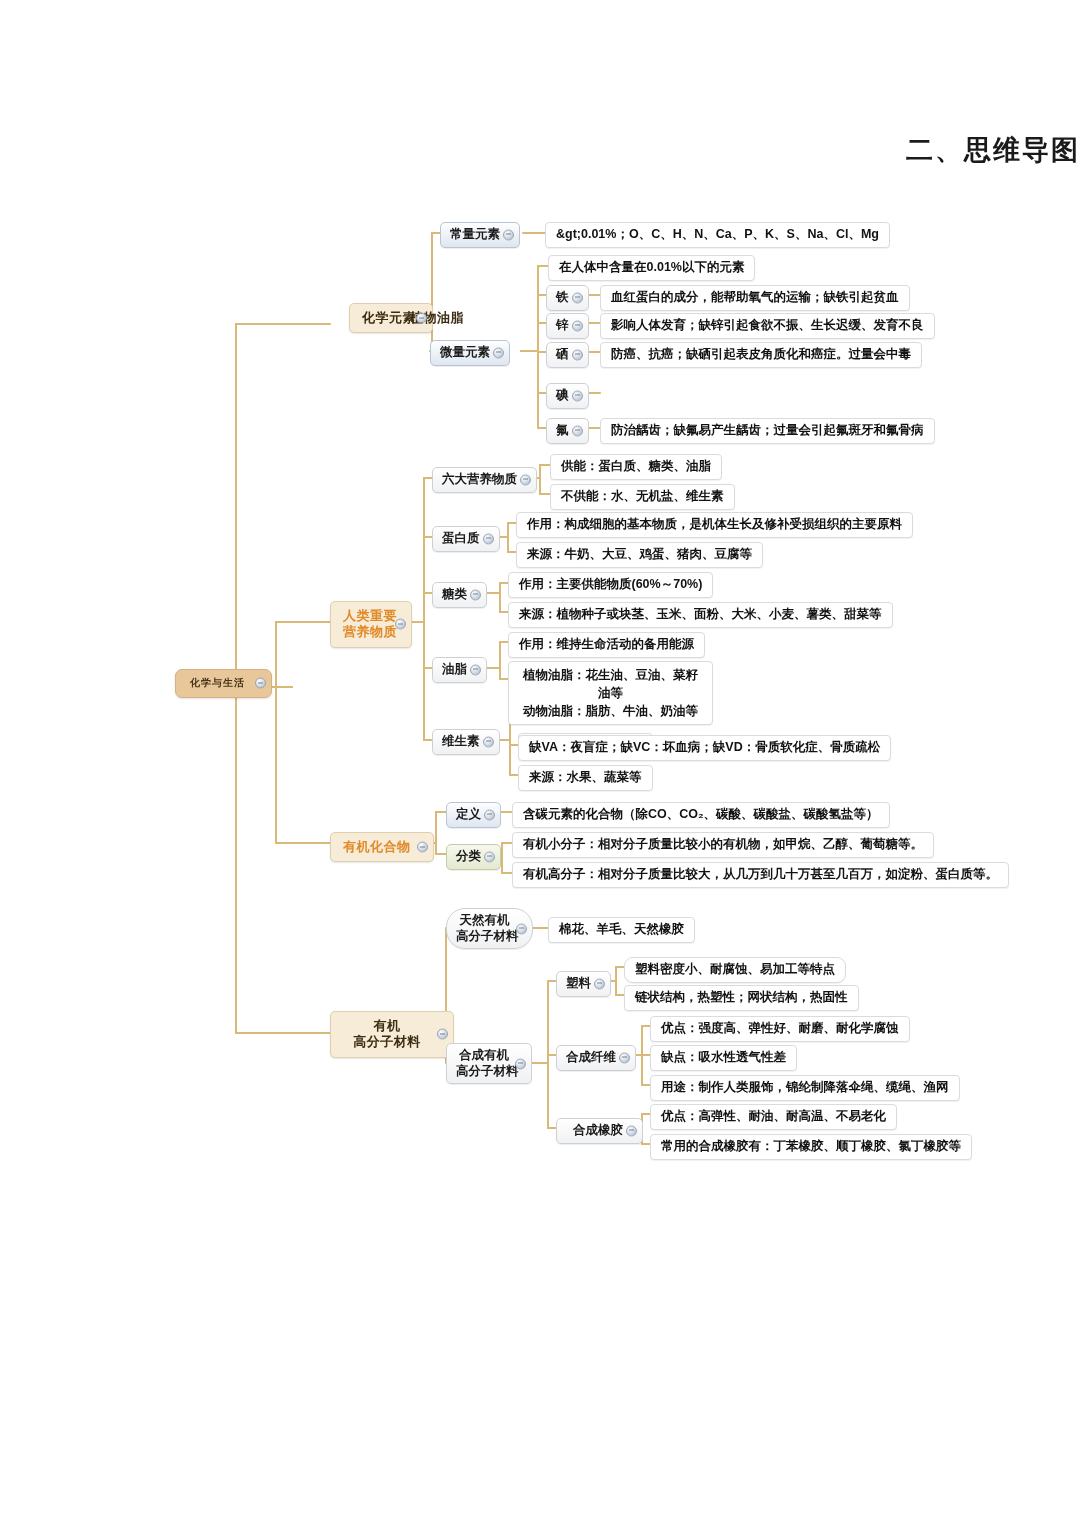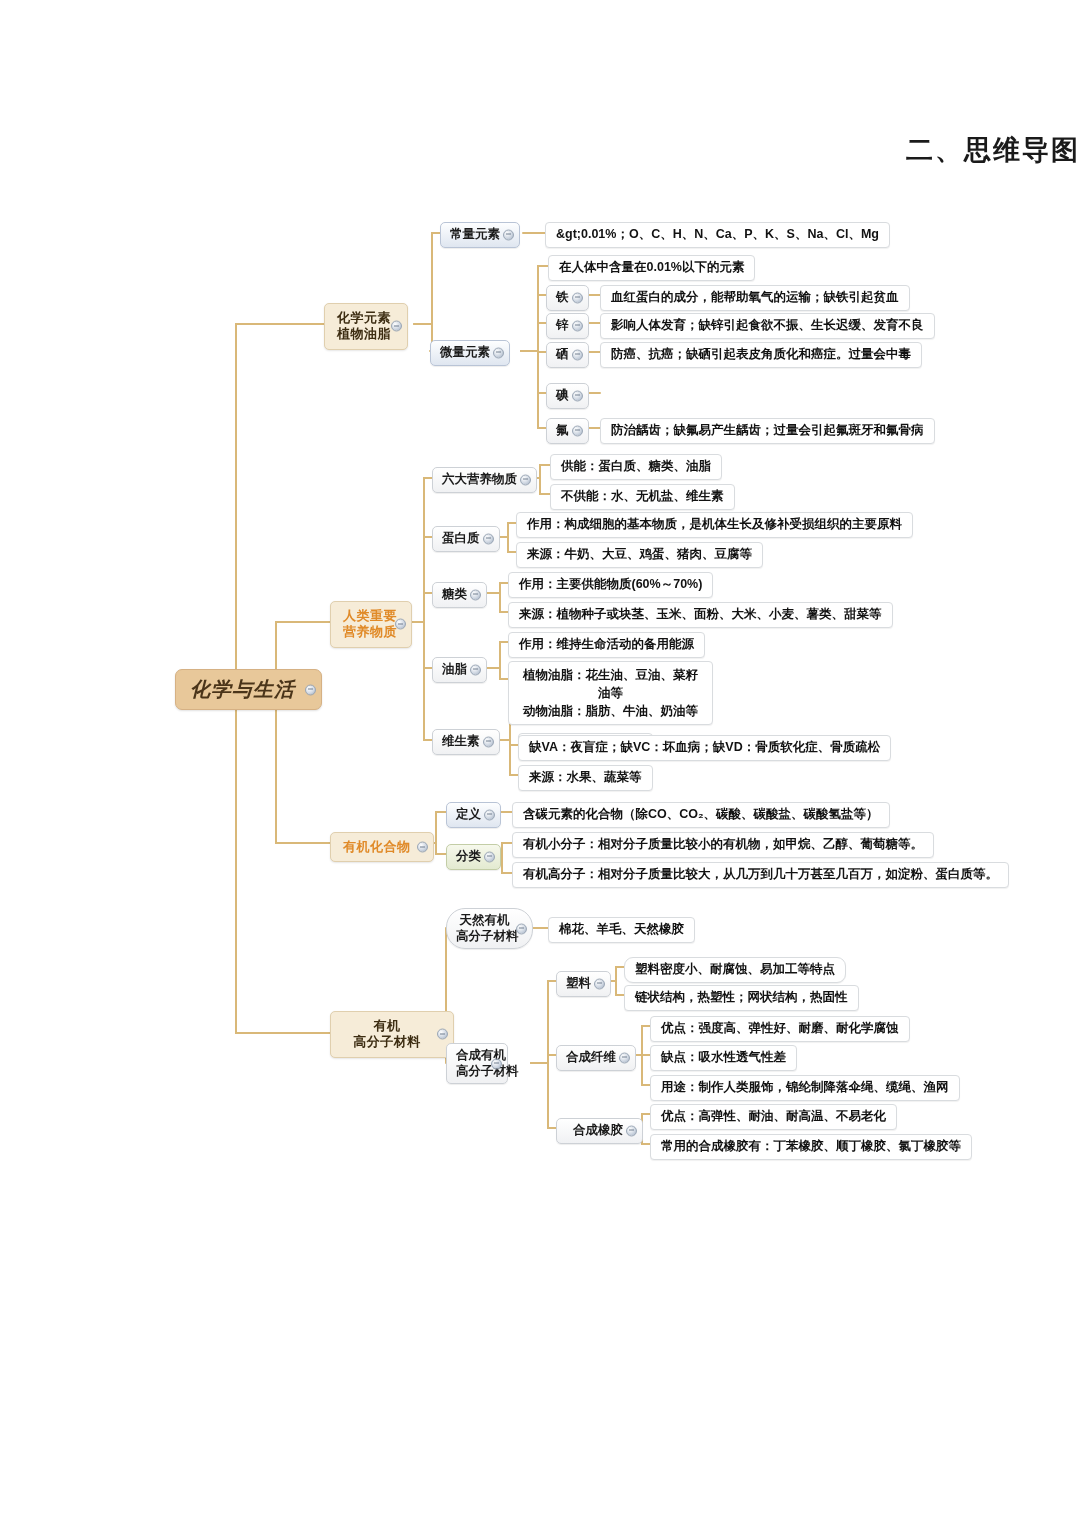--- a/index.html
+++ b/index.html
@@ -22,25 +22,24 @@
     border-radius:5px;
     font-weight:bold;
     white-space:nowrap;
     line-height:1.25;
   }
   .node .lbl{display:block;width:100%;text-align:center;}
 
   
   .n-root{
     background:#e8c89a;border:1px solid #d6b184;
-    color:#4a3419;font-size:20px;
+    color:#4a3419;font-size:10px;
     padding:7px 26px 7px 14px;border-radius:7px;
     box-shadow:0 1px 2px rgba(0,0,0,.12);
     letter-spacing:1px;
-    font-style:italic;
   }
   
   .n-main{
     background:#f6ecd8;border:1px solid #e0cfae;
     color:#3d2d12;font-size:13px;
     padding:6px 22px 6px 12px;text-align:center;
     box-shadow:0 1px 2px rgba(0,0,0,.10);
     letter-spacing:.5px;
   }
   .n-main.orange-text{color:#e08a28;}
@@ -149,21 +148,21 @@
       <path d="M629 1128 H642 V1114 H650"></path>
       <path d="M629 1128 H642 V1144 H650"></path>
     </g>
   </svg>
 
   <div class="node n-root" style="left:175px;top:669px;">
     <span class="lbl">化学与生活</span>
     <span class="dot"></span>
   </div>
 
-  <div class="node n-main" style="left:324px;top:303px;width:84px;flex-direction:column;align-items:center;">
+  <div class="node n-main" style="left:349px;top:303px;width:84px;flex-direction:row;align-items:center;">
     <span class="lbl">化学元素</span>
     <span class="lbl">植物油脂</span>
     <span class="dot"></span>
   </div>
 
   <div class="node n-sub blue" style="left:440px;top:222px;">
     <span class="lbl">常量元素</span>
     <span class="dot"></span>
   </div>
   <div class="node n-leaf" style="left:545px;top:222px;">
@@ -312,21 +311,21 @@
 
   <div class="node n-sub plain" style="left:446px;top:908px;width:87px;flex-direction:column;align-items:center;border-radius:19px;">
     <span class="lbl">天然有机</span>
     <span class="lbl">高分子材料</span>
     <span class="dot"></span>
   </div>
   <div class="node n-leaf" style="left:548px;top:917px;">
     <span class="lbl">棉花、羊毛、天然橡胶</span>
   </div>
 
-  <div class="node n-sub plain" style="left:446px;top:1043px;width:62px;flex-direction:column;align-items:center;">
+  <div class="node n-sub plain" style="left:446px;top:1043px;width:86px;flex-direction:column;align-items:center;">
     <span class="lbl">合成有机</span>
     <span class="lbl">高分子材料</span>
     <span class="dot"></span>
   </div>
 
   <div class="node n-sub plain" style="left:556px;top:971px;">
     <span class="lbl">塑料</span>
     <span class="dot"></span>
   </div>
   <div class="node n-leaf" style="left:624px;top:957px;border-radius:9px;">

